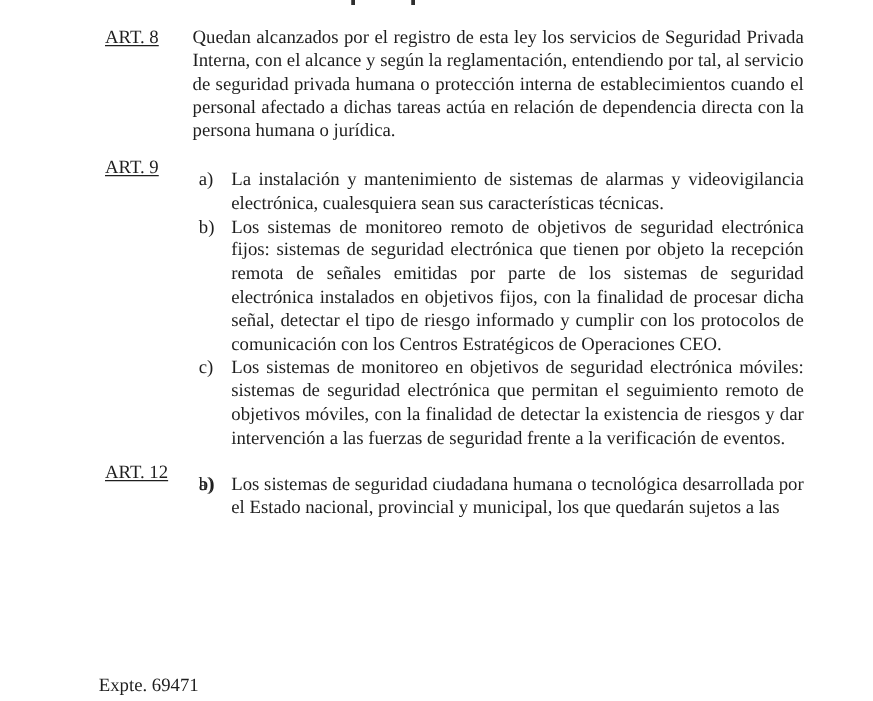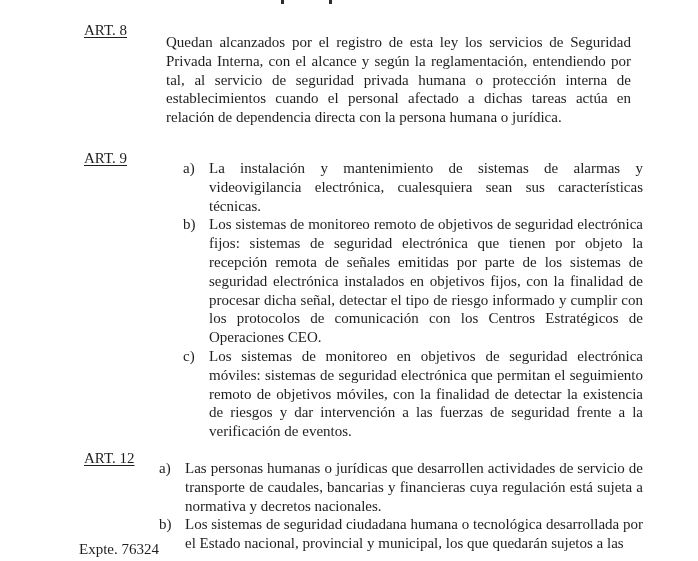--- a/index.html
+++ b/index.html
@@ -25,30 +25,30 @@
     position: absolute;
     left: 84px;
     top: 21px;
     width: 559px;
   }
   .article {
     display: flex;
     align-items: flex-start;
   }
   .article.mb10 { margin-bottom: 10px; }
-  .article.mb8  { margin-bottom: 8px; gap: 24px; }
+  .article.mb8  { margin-bottom: 8px; }
   .art-label {
     flex: 0 0 70px;
     white-space: nowrap;
     text-decoration: underline;
     text-underline-offset: 2px;
   }
   .art-body { flex: 1 1 auto; min-width: 0; }
   .intro {
-    margin: 12px;
+    margin: 0;
     text-align: justify;
   }
   .indent-9 { text-indent: 9px; }
   .item-list { margin-top: 10px; }
   .list-item {
     position: relative;
     padding-left: 31px;
     text-align: justify;
     margin: 0;
   }
@@ -102,27 +102,26 @@
         </div>
       </div>
     </section>
 
     <section class="article">
       <div class="art-label">ART. 12</div>
       <div class="art-body">
         <div class="item-list">
           <p class="list-item">
             <span class="list-marker">a)</span>
-            <span>Las personas humanas o jurídicas que desarrollen actividades de servicio de transporte de caudales, bancarias y financieras cuya regulación está sujeta a normativa y decretos nacionales.</span>
           </p>
           <p class="list-item">
             <span class="list-marker">b)</span>
             <span>Los sistemas de seguridad ciudadana humana o tecnológica desarrollada por el Estado nacional, provincial y municipal, los que quedarán sujetos a las</span>
           </p>
         </div>
       </div>
     </section>
 
   </div>
 
-  <div class="footer-note">Expte. 76324</div>
+  <div class="footer-note">Expte. 69471</div>
 
 </div>
 
 </body></html>

